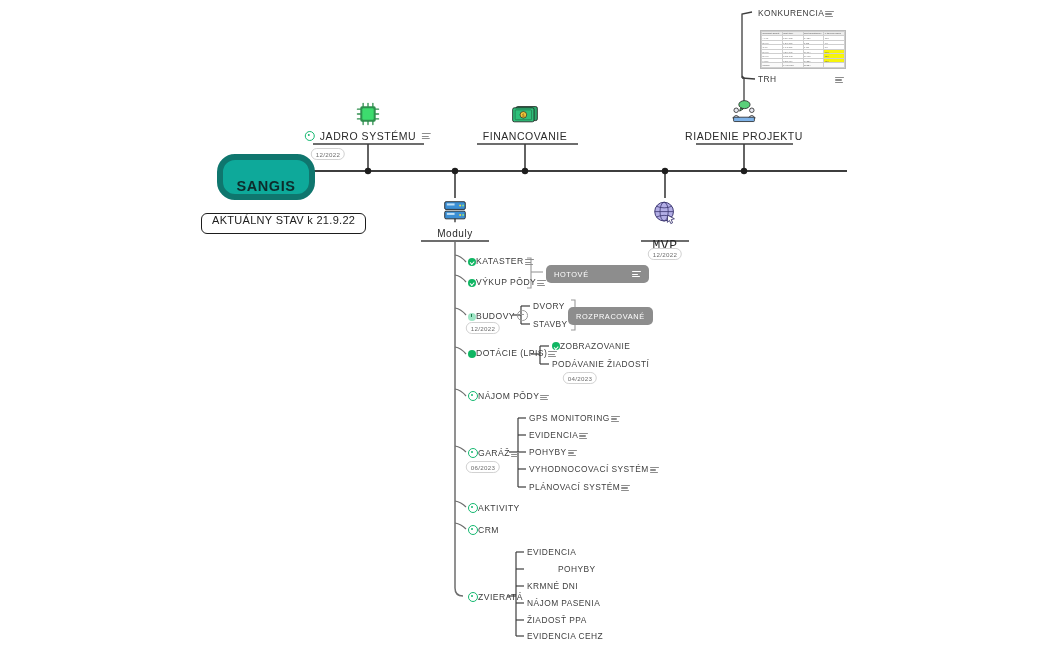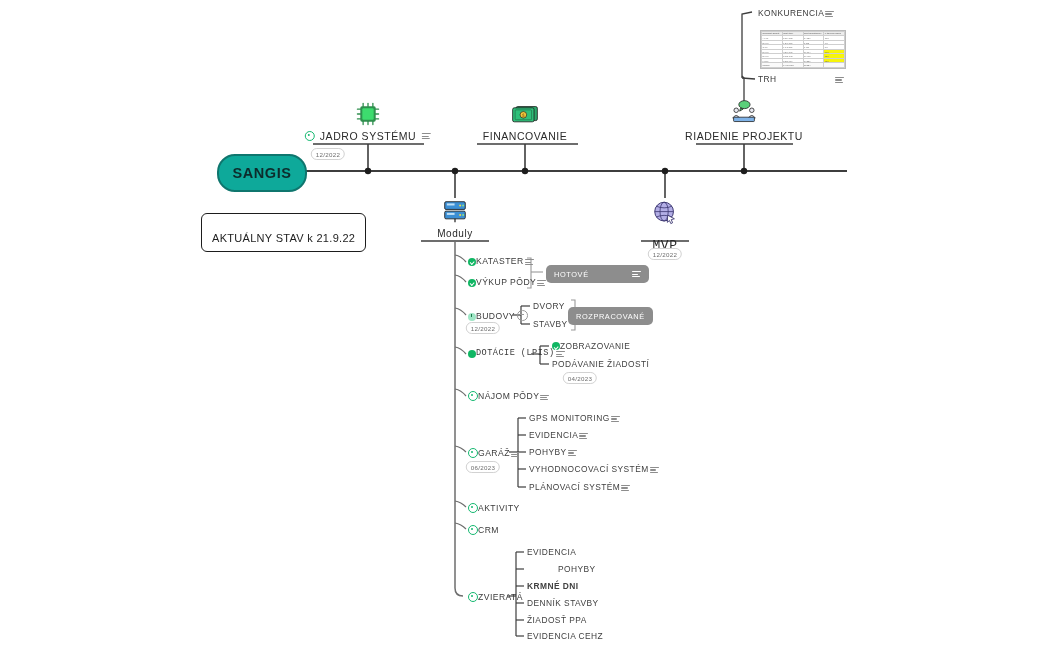--- a/index.html
+++ b/index.html
@@ -8,29 +8,29 @@
     font-family:"Liberation Sans","DejaVu Sans",sans-serif;
     position:relative;overflow:hidden;
     -webkit-font-smoothing:antialiased;
   }
   .canvas{position:absolute;inset:0;}
   svg.wires{position:absolute;left:0;top:0;width:1050px;height:651px;pointer-events:none;}
 
   
   .root-node{
     position:absolute;left:217px;top:154px;width:86px;height:34px;
-    background:var(--teal,#0ea99a);border:2px solid #0f766e;border-radius:18px;
-    display:flex;align-items:center;justify-content:center;
+    background:var(--teal,#0ea99a);border:6px solid #0f766e;border-radius:18px;
+    display:flex;align-items:flex-end;justify-content:center;
     font-size:14.5px;font-weight:bold;color:#0d2b2b;letter-spacing:.6px;
   }
 
   
   .status-box{
     position:absolute;left:201px;top:213px;
-    padding:18px 10px 7px;border:1.4px solid #1d1d1d;border-radius:6px;
+    padding:0 10px 7px;border:1.4px solid #1d1d1d;border-radius:6px;
     background:#fff;font-size:11px;color:#1d1d1d;letter-spacing:.3px;white-space:nowrap;
   }
 
   
   .tl-label{
     position:absolute;display:flex;align-items:center;gap:5px;
     font-size:10.5px;color:#2a2a2a;letter-spacing:.55px;white-space:nowrap;
     transform:translateX(-50%);
   }
   .tl-label.plain{color:#2a2a2a;}
@@ -402,21 +402,21 @@
   </div>
   <div class="date-pill" style="left:483px;top:322px;">12/2022</div>
 
   <div class="node sub" style="left:533px;top:302px;">
     <span class="txt">DVORY</span>
   </div>
   <div class="node sub" style="left:533px;top:320px;">
     <span class="txt">STAVBY</span>
   </div>
 
-  <div class="node" style="left:468px;top:349px;font-family:Liberation Mono, monospace;">
+  <div class="node" style="left:468px;top:349px;">
     <span class="bul solid"></span>
     <span class="txt">DOTÁCIE (LPIS)</span>
     <span class="note">
         <i></i>
         <i></i>
         <i></i>
       </span>
   </div>
   <div class="date-pill" style="left:580px;top:372px;">04/2023</div>
 
@@ -504,25 +504,25 @@
     <span class="bul ring"></span>
     <span class="txt">ZVIERATÁ</span>
   </div>
 
   <div class="node sub" style="left:527px;top:548px;">
     <span class="txt">EVIDENCIA</span>
   </div>
   <div class="node sub" style="left:558px;top:565px;">
     <span class="txt">POHYBY</span>
   </div>
-  <div class="node sub" style="left:527px;top:582px;font-weight:bold;">
+  <div class="node sub" style="left:527px;top:582px;">
     <span class="txt">KRMNÉ DNI</span>
   </div>
   <div class="node sub" style="left:527px;top:599px;">
-    <span class="txt">DENNÍK STAVBY</span>
+    <span class="txt">NÁJOM PASENIA</span>
   </div>
   <div class="node sub" style="left:527px;top:616px;">
     <span class="txt">ŽIADOSŤ PPA</span>
   </div>
   <div class="node sub" style="left:527px;top:632px;">
     <span class="txt">EVIDENCIA CEHZ</span>
   </div>
 
   <div class="badge" style="left:546px;top:265px;gap:42px;">
     <span>HOTOVÉ</span>

